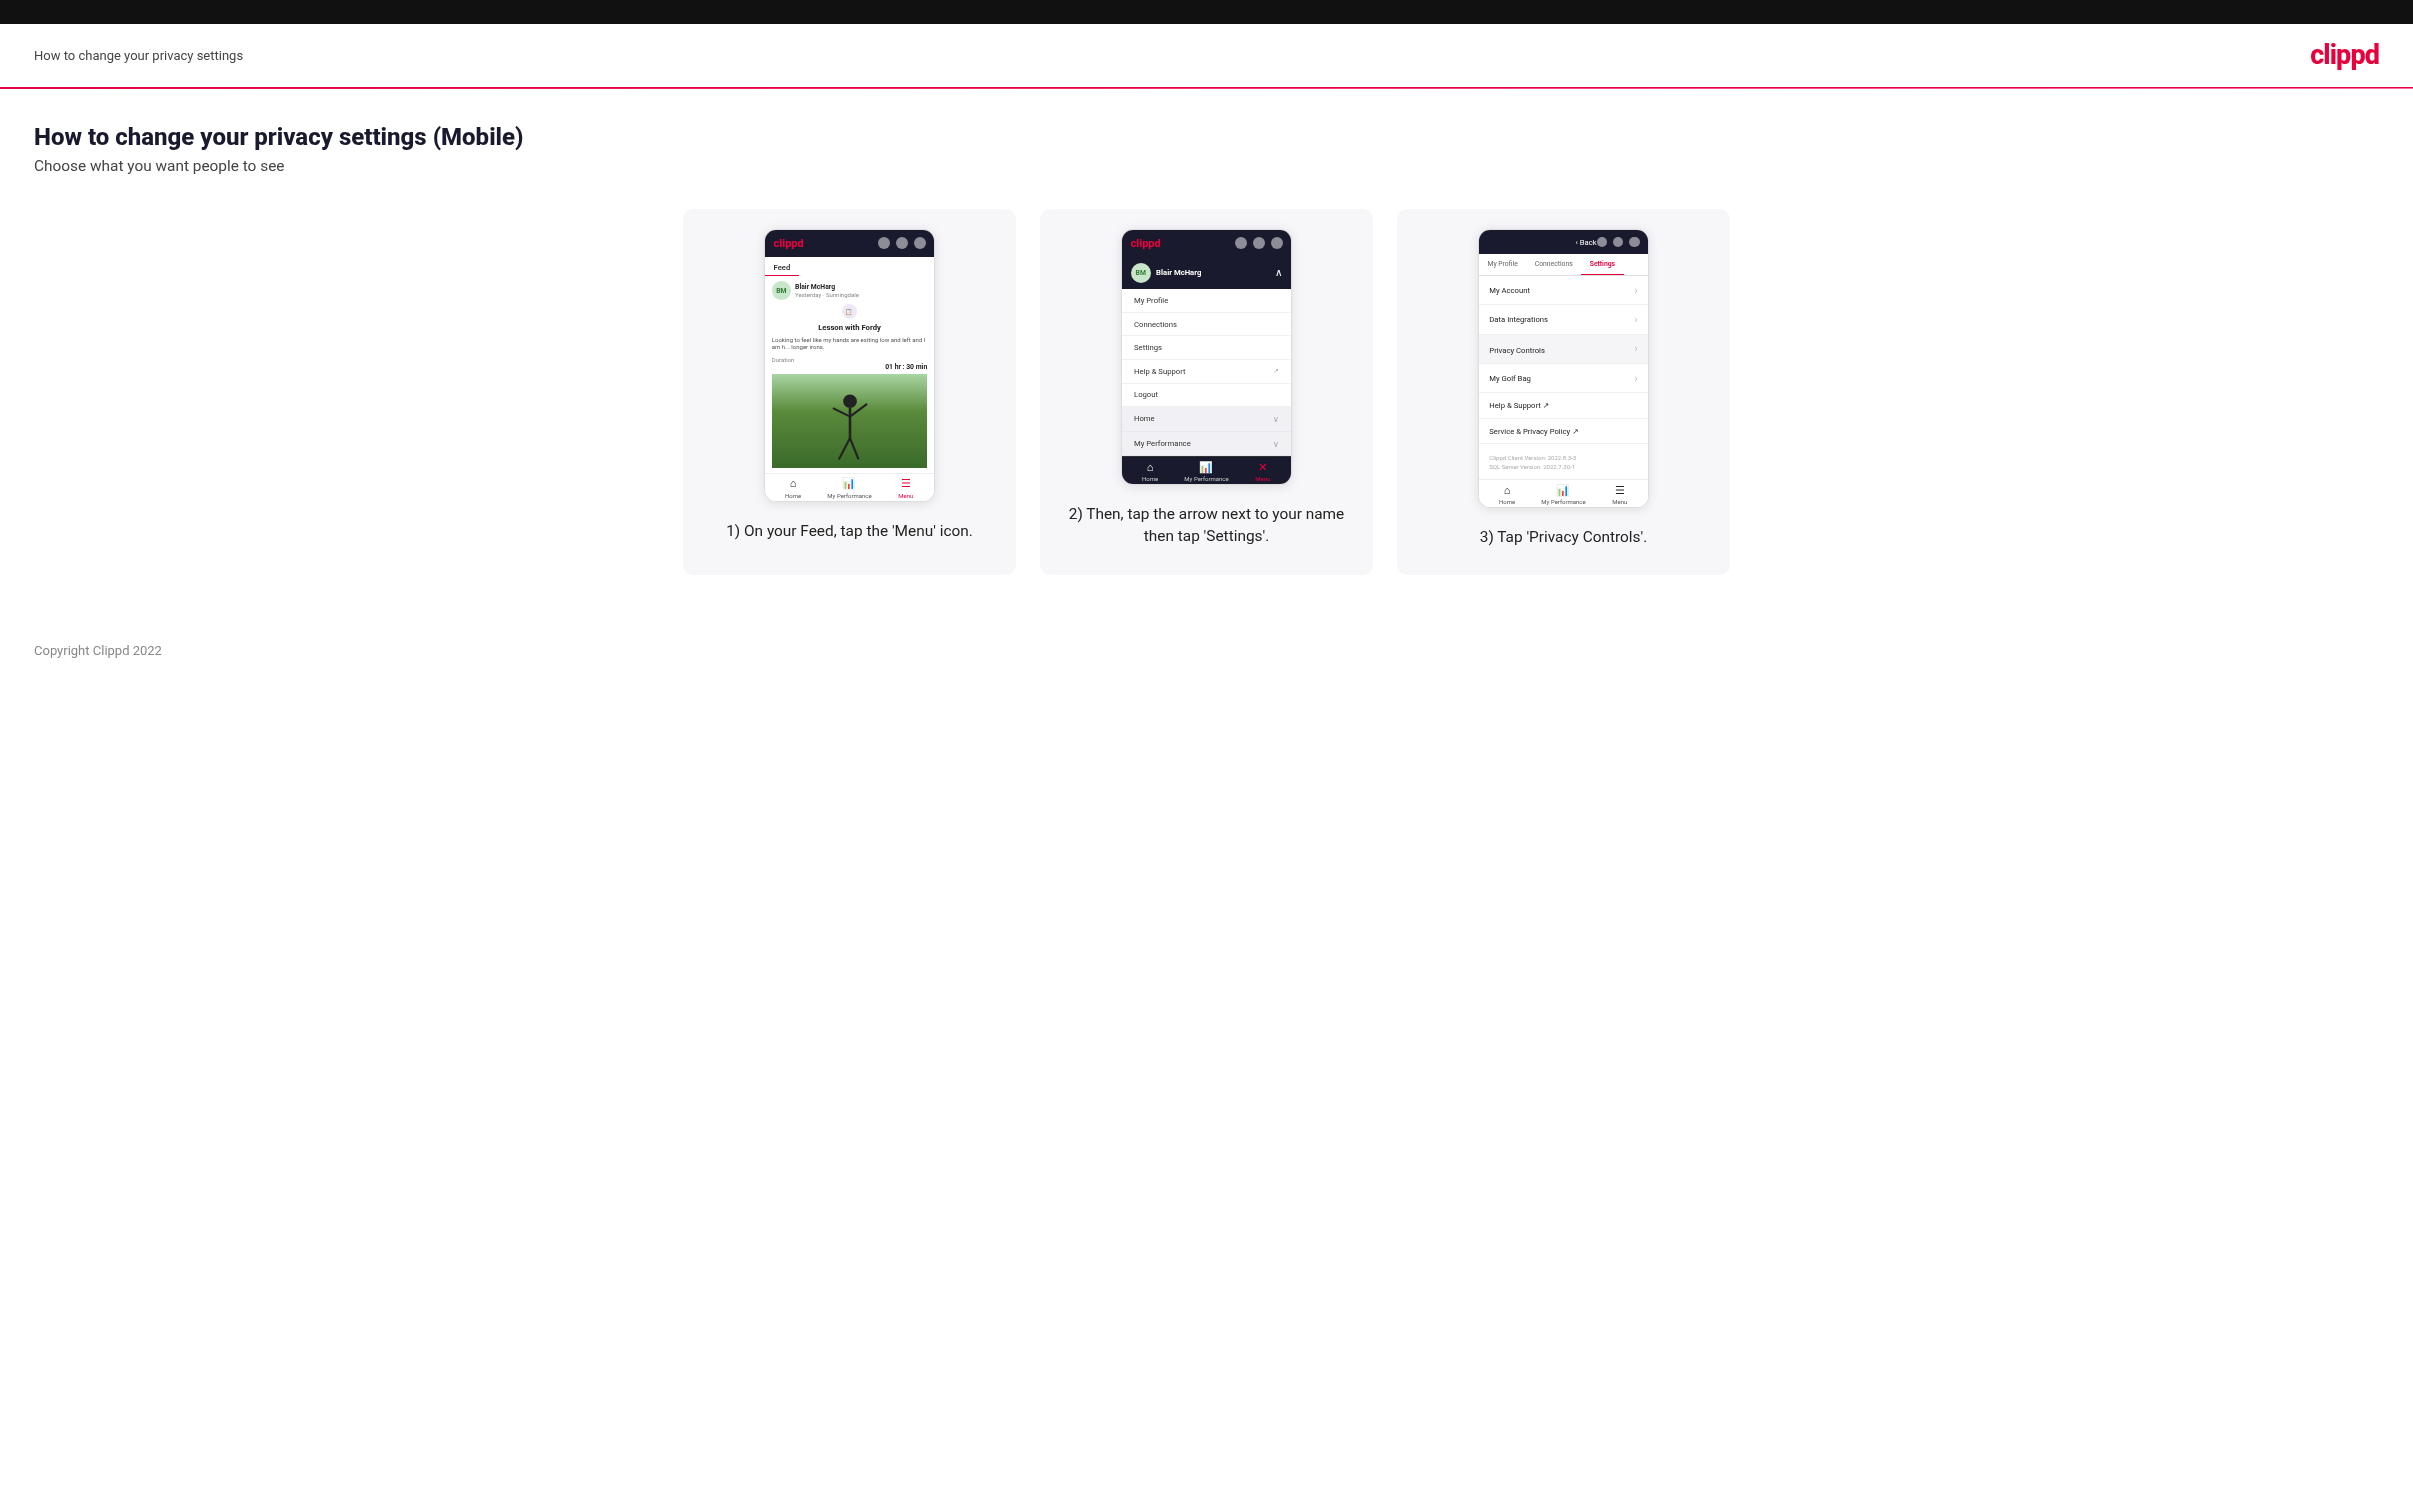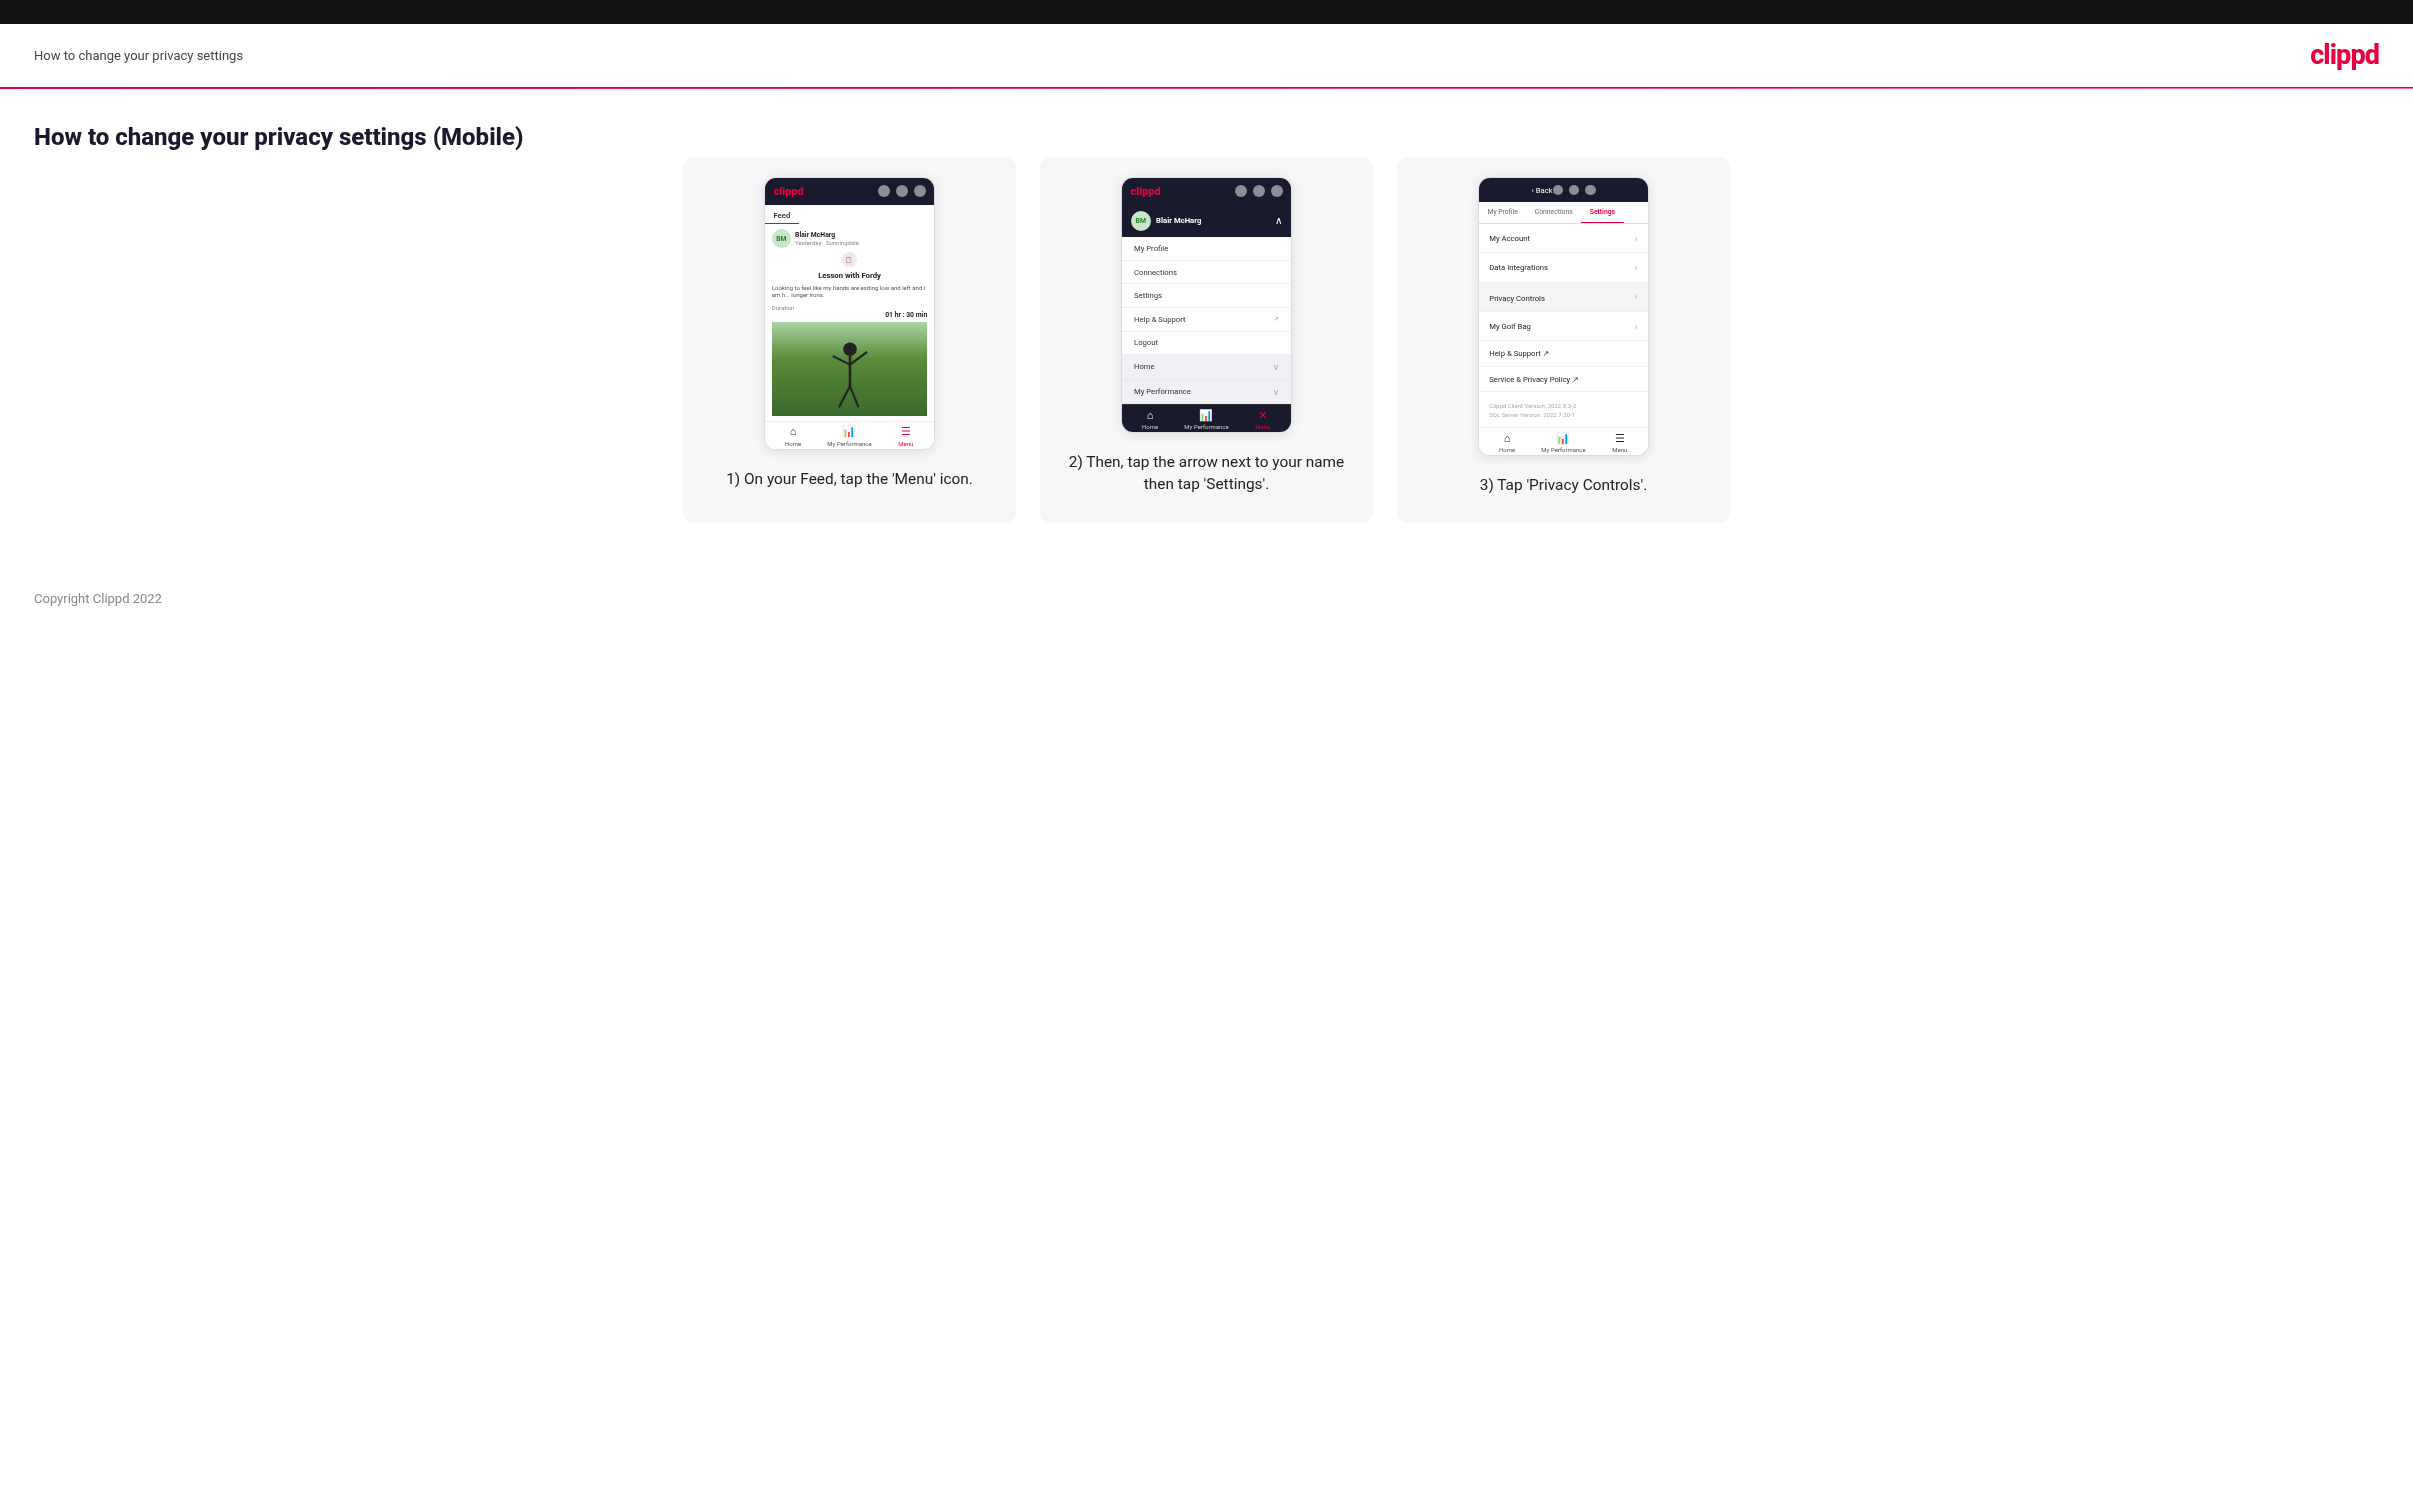--- a/index.html
+++ b/index.html
@@ -311,21 +311,21 @@
     .menu-section-item .chevron {
       color: #aaa;
       font-size: 8.5px;
     }
 
     
     .settings-back-row {
       background: #1a1a2e;
       display: flex;
       align-items: center;
-      justify-content: center;
+      justify-content: flex-end;
       padding: 6.8px 8.5px;
     }
     .settings-back {
       color: #fff;
       font-size: 7.7px;
       display: flex;
       align-items: center;
       gap: 2.6px;
     }
     .settings-tabs {
@@ -420,20 +420,21 @@
 <div class="top-bar"></div>
 
 <div class="header">
   <span class="header-title">How to change your privacy settings</span>
   <span class="logo">clippd</span>
 </div>
 <div class="header-divider"></div>
 
 <div class="main">
   <h1 class="page-heading">How to change your privacy settings (Mobile)</h1>
+  <p class="page-subheading">Choose what you want people to see</p>
 
   <div class="steps-row">
 
     <div class="step-card">
       <div class="phone-mock">
 
         <div class="phone-nav-dark">
           <span class="phone-logo">clippd</span>
           <div class="phone-icons">
             <span class="phone-icon"></span>

